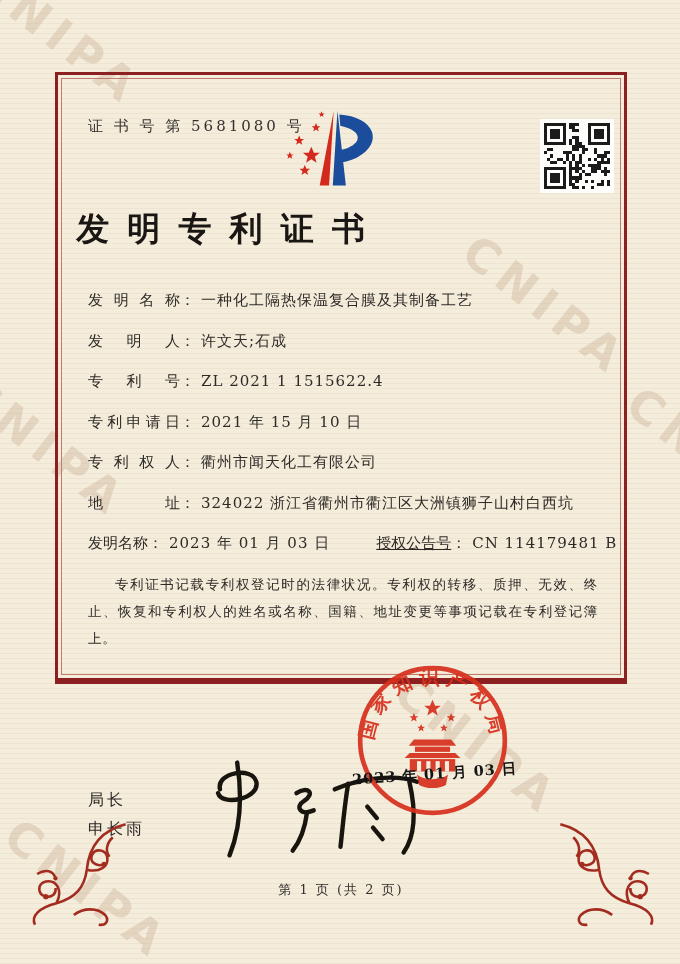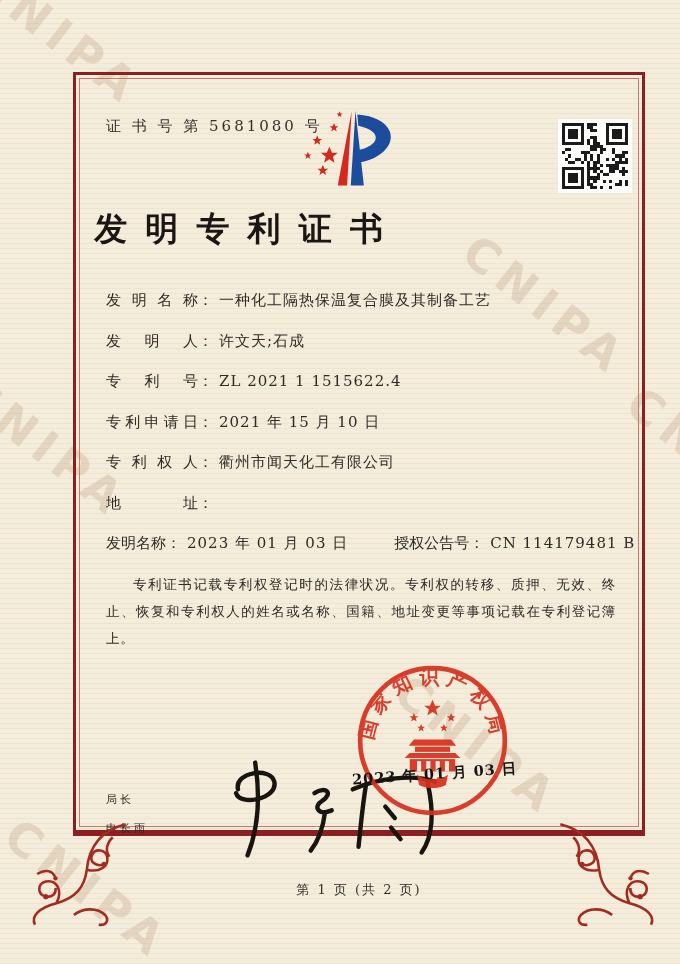--- a/index.html
+++ b/index.html
@@ -13,22 +13,22 @@
       transparent 1px, transparent 5px);
     overflow:hidden;
   }
   .watermark {
     position:absolute; font-family:"DejaVu Sans","Liberation Sans",sans-serif;
     font-weight:bold; font-size:46px; letter-spacing:8px;
     color:rgba(186,152,122,0.28); transform:rotate(38deg); white-space:nowrap;
     pointer-events:none; user-select:none;
   }
   .frame {
-    position:absolute; left:55px; top:72px; width:572px; height:764px;
-    border:3px solid #8c2020; border-bottom-width:6px;margin-left:18px;
+    position:absolute; left:55px; top:72px; width:572px; height:612px;
+    border:3px solid #8c2020; border-bottom-width:6px;
   }
   .frame::before {
     content:""; position:absolute; left:3px; top:3px; right:3px; bottom:3px;
     border:1px solid #c07a70; pointer-events:none;
   }
   .cert-no {
     position:absolute; left:30px; top:42px; font-size:15px; color:#33302c;
     letter-spacing:3px;
   }
   .logo { position:absolute; left:50%; top:28px; transform:translateX(-54%); }
@@ -37,28 +37,28 @@
   .title {
     position:absolute; left:0; right:0; top:132px; 
     font-size:33px; font-weight:bold; color:#191613;
     letter-spacing:0.55em; text-indent:0.55em;
   }
   .fields { position:absolute; left:30px; right:22px; top:213px; font-size:15px; color:#2e2b27; }
   .frow { display:flex; align-items:center; margin-bottom:16.5px; line-height:24px; white-space:nowrap; }
   .flabel { display:inline-block; width:92px; text-align:justify; text-align-last:justify; }
   .fcolon { display:inline-block; margin-right:6px; }
   .fvalue { letter-spacing:1px; }
-  .fpair2 { margin-left:46px; }
+  .fpair2 { margin-left:46px;text-decoration:underline; }
   .paras {
     position:absolute; left:30px; right:26px; top:496px;
     font-size:13.5px; line-height:27px; color:#2e2b27; letter-spacing:0.8px;
     text-align:justify;
   }
   .paras p { text-indent:2em; }
-  .director { position:absolute; left:30px; top:710px; font-size:11px; color:#2b2824; letter-spacing:3px; line-height:29px; }
+  .director { position:absolute; left:30px; top:710px; font-size:16px; color:#2b2824; letter-spacing:3px; line-height:29px; }
   .sig { position:absolute; left:148px; top:678px; }
   .seal { position:absolute; left:355px; top:663px; width:155px; height:155px; }
   .seal-date {
     position:absolute; left:352px; top:765px; width:160px; text-align:center;
     font-size:14.5px; font-weight:bold; color:#141414; letter-spacing:1px;
     transform:rotate(-4deg); white-space:nowrap;
   }
   .page-info { position:absolute; left:0; right:0; top:806px; text-align:center;
     font-size:13px; color:#33302c; letter-spacing:2px; }
   .footer-note { position:absolute; left:0; right:0; top:921px; text-align:center;
@@ -337,20 +337,21 @@
         <span class="fvalue">2021 年 15 月 10 日</span>
       </div>
       <div class="frow">
         <span class="flabel">专利权人</span>
           <span class="fcolon">：</span>
         <span class="fvalue">衢州市闻天化工有限公司</span>
       </div>
       <div class="frow">
         <span class="flabel">地址</span>
           <span class="fcolon">：</span>
+        <span class="fvalue">324022 浙江省衢州市衢江区大洲镇狮子山村白西坑</span>
       </div>
       <div class="frow">
         <span class="flabel">发明名称</span>
           <span class="fcolon">：</span>
         <span class="fvalue">2023 年 01 月 03 日</span>
         <span class="flabel fpair2">授权公告号</span>
           <span class="fcolon">：</span>
         <span class="fvalue">CN 114179481 B</span>
       </div>
     </div>

